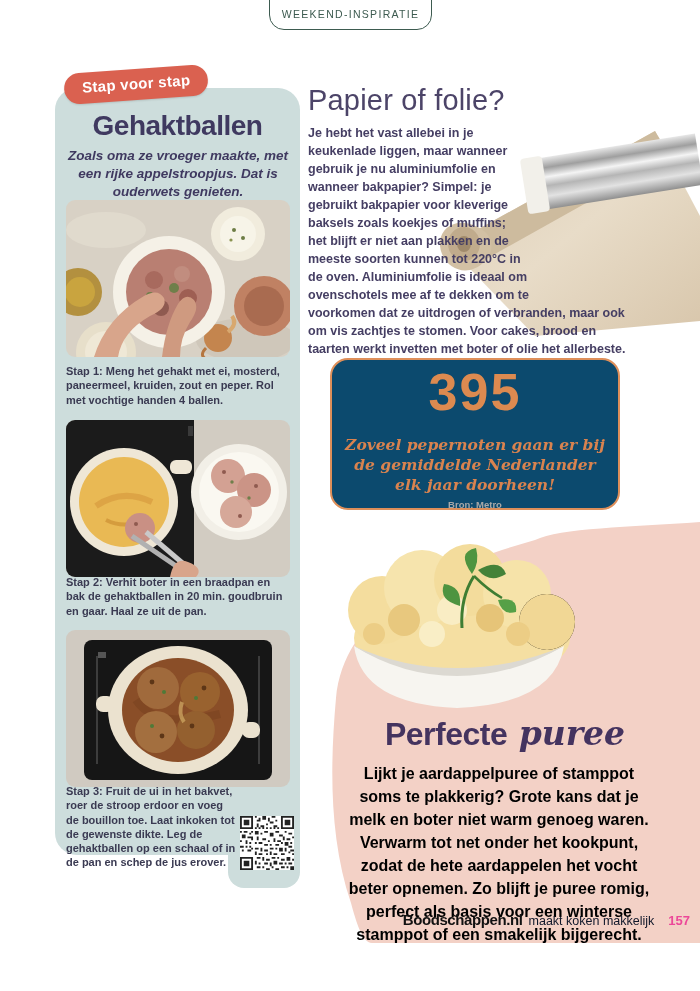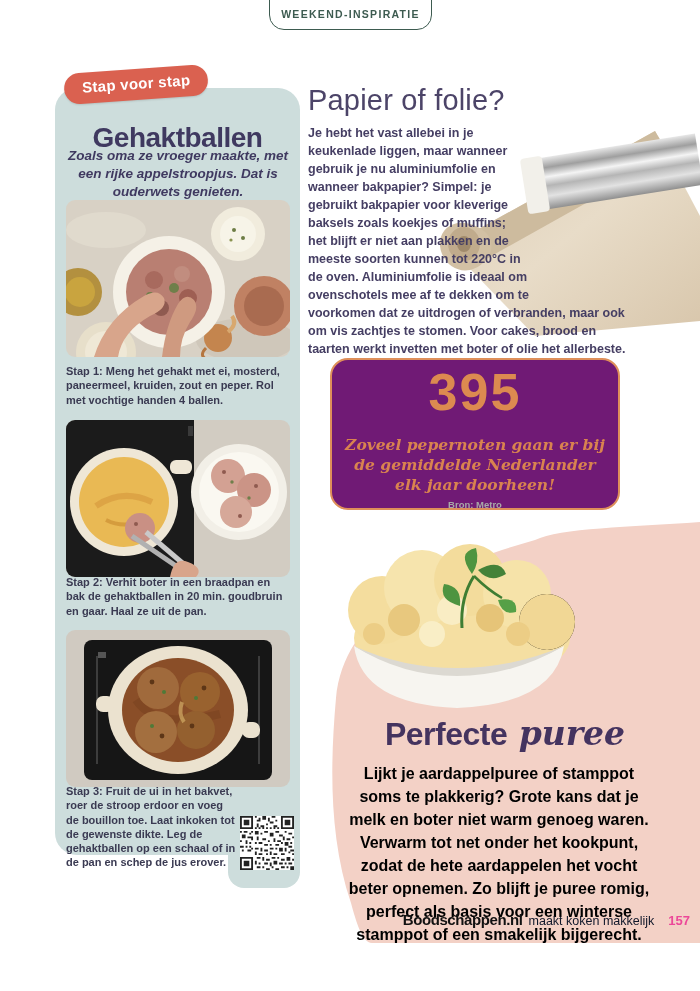--- a/index.html
+++ b/index.html
@@ -8,21 +8,21 @@
     position:relative; width:700px; height:991px; margin:0 auto;
     background:#ffffff; overflow:hidden;
   }
   
   .header-tab {
     position:absolute; left:269px; top:-2px; width:163px; height:32px;
     border:1.5px solid #3d5b50; border-radius:0 0 15px 15px;
     display:flex; align-items:center; justify-content:center;
   }
   .header-tab span {
-    font-size:10.5px; font-weight:bold; letter-spacing:1.3px; color:#3d5b50;
+    font-size:10.5px; font-weight:normal; letter-spacing:1.3px; color:#3d5b50;
   }
   
   .blob-svg { position:absolute; left:0; top:0; }
   
   .teal-card {
     position:absolute; left:55px; top:88px; width:245px; height:767px;
     background:#cddddc; border-radius:22px;
   }
   .qr-tab {
     position:absolute; left:228px; top:818px; width:72px; height:70px;
@@ -30,21 +30,21 @@
   }
   .qr-code { position:absolute; left:240px; top:816px; width:54px; height:54px; }
   .badge {
     position:absolute; left:64px; top:69px; padding:6px 18px 7px;
     background:#da6150; border-radius:18px; transform:rotate(-4deg);
     box-shadow:0 1px 2px rgba(0,0,0,0.12);
   }
   .badge span { color:#ffffff; font-size:15px; font-weight:bold; letter-spacing:0.3px; }
   .card-title {
     position:absolute; left:55px; top:110px; width:245px; text-align:center;
-    font-size:28px; font-weight:800; color:#3f3960; letter-spacing:-0.5px;margin-top:12px;
+    font-size:28px; font-weight:800; color:#3f3960; letter-spacing:-0.5px;
   }
   .card-intro {
     position:absolute; left:68px; top:147px; width:220px; text-align:center;
     font-size:13.5px; font-weight:600; line-height:1.32; color:#3f3960;font-style:italic;
   }
   .photo { position:absolute; left:66px; width:224px; height:157px; border-radius:9px; overflow:hidden; }
   .photo svg { display:block; }
   .p1 { top:200px; } .p2 { top:420px; } .p3 { top:630px; }
   .caption {
     position:absolute; left:66px; width:224px;
@@ -61,21 +61,21 @@
     font-size:12.5px; font-weight:700; line-height:1.44; color:#453e63;
   }
   .wrap-spacer {
     float:right; width:165px; height:150px; margin:26px -60px 0 0;
     shape-outside:polygon(100% 0%, 28% 0%, 0% 30%, 0% 62%, 48% 100%, 100% 100%);
   }
   .foil-illustration { position:absolute; left:440px; top:96px; }
   
   .stat-box {
     position:absolute; left:330px; top:358px; width:290px; height:152px;
-    background:#701a75; border:2px solid #de8f5a; border-radius:18px;
+    background:#0c4a6e; border:2px solid #de8f5a; border-radius:18px;
     display:flex; flex-direction:column; align-items:center; text-align:center;
   }
   .stat-number {
     margin-top:2px; font-size:52px; font-weight:800; color:#dc8a50; letter-spacing:2px;
   }
   .stat-caption {
     font-family:"DejaVu Serif", serif; font-style:italic; font-weight:bold;
     font-size:15.5px; line-height:1.3; color:#d9834f; width:270px; margin-top:13px;
   }
   .stat-source { margin-top:4px; font-size:9.5px; font-weight:600; color:#a8a8a8; }

